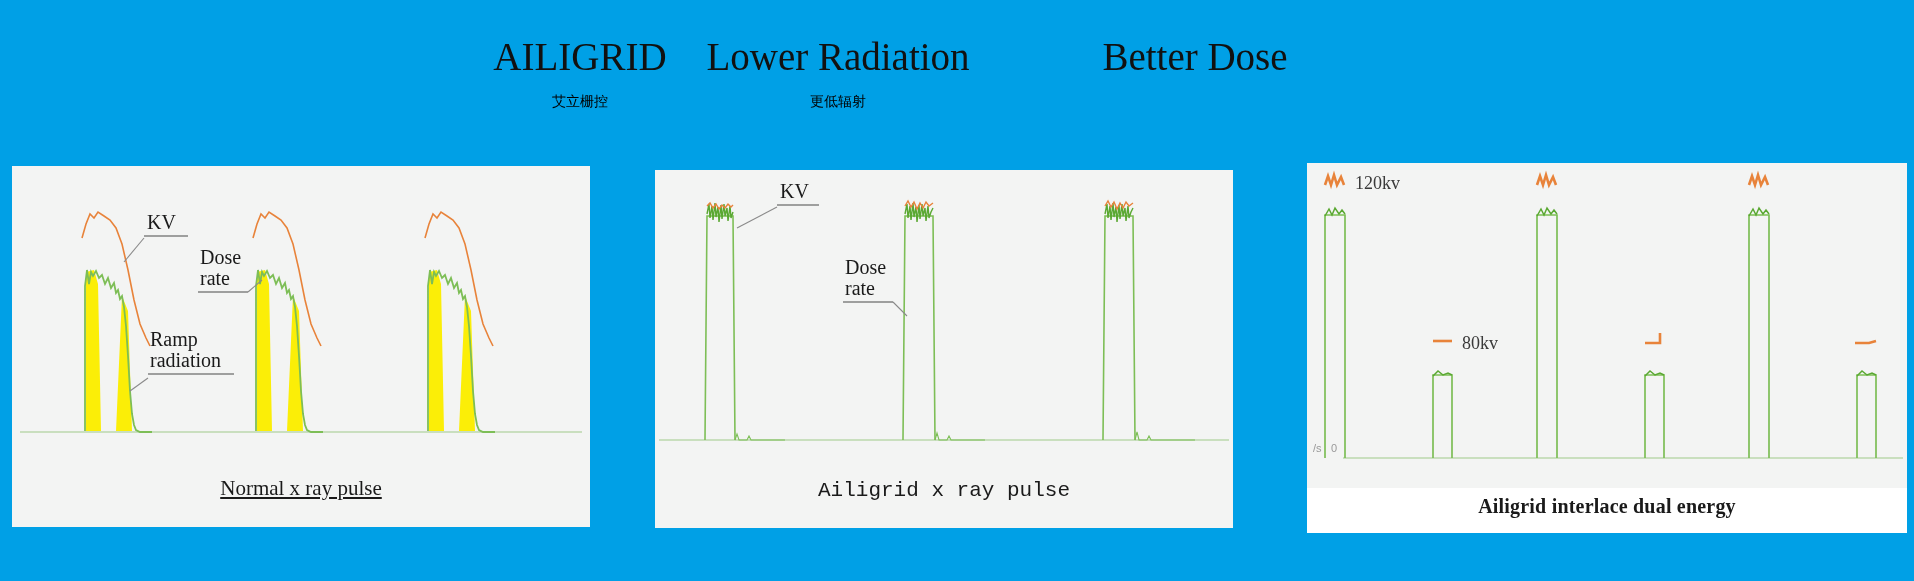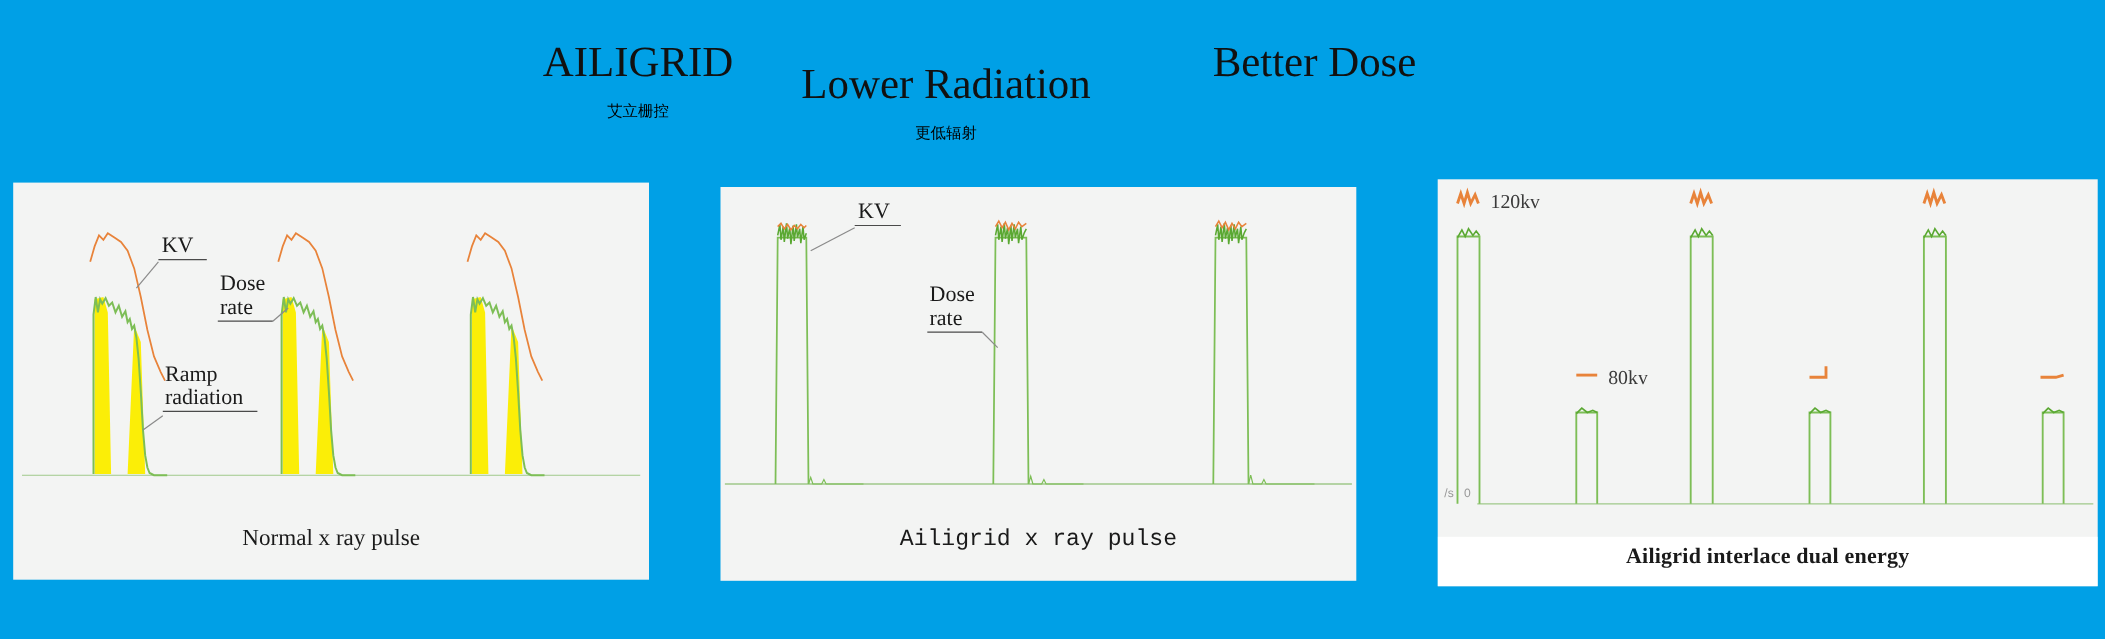--- a/index.html
+++ b/index.html
@@ -39,21 +39,21 @@
   }
   .head-cn {
     font-family: "DejaVu Sans", sans-serif;
     font-size: 14px;
     line-height: 30px;
     margin-top: 6px;
     white-space: nowrap;
     color: #000000;
   }
   #head-col-0 { left: 430px; top: 34px; width: 300px; }
-  #head-col-1 { left: 680px; top: 34px; width: 360px; margin-top: 20px; }
+  #head-col-1 { left: 658px; top: 34px; width: 360px; }
   #head-col-2 { left: 1025px; top: 34px; width: 340px; }
 
   
   .panel {
     position: absolute;
     background: #F3F4F3;
     overflow: hidden;
   }
   #panel-0 { left: 12px;   top: 166px; width: 578px; height: 361px; }
   #panel-1 { left: 655px;  top: 170px; width: 578px; height: 358px; }
@@ -72,21 +72,21 @@
   .caption {
     position: absolute;
     left: 0;
     width: 100%;
     text-align: center;
     font-family: "Liberation Serif", serif;
     font-size: 21px;
     color: #1a1a1a;
     white-space: nowrap;
   }
-  #caption-0 { top: 310px; }
+  #caption-0 { top: 310px; text-decoration: underline; }
   #caption-1 { top: 309px; font-family: Liberation Mono, monospace; }
 
   
   #caption-strip-2 {
     position: absolute;
     left: 0;
     top: 325px;
     width: 100%;
     height: 45px;
     background: #FFFFFF;

